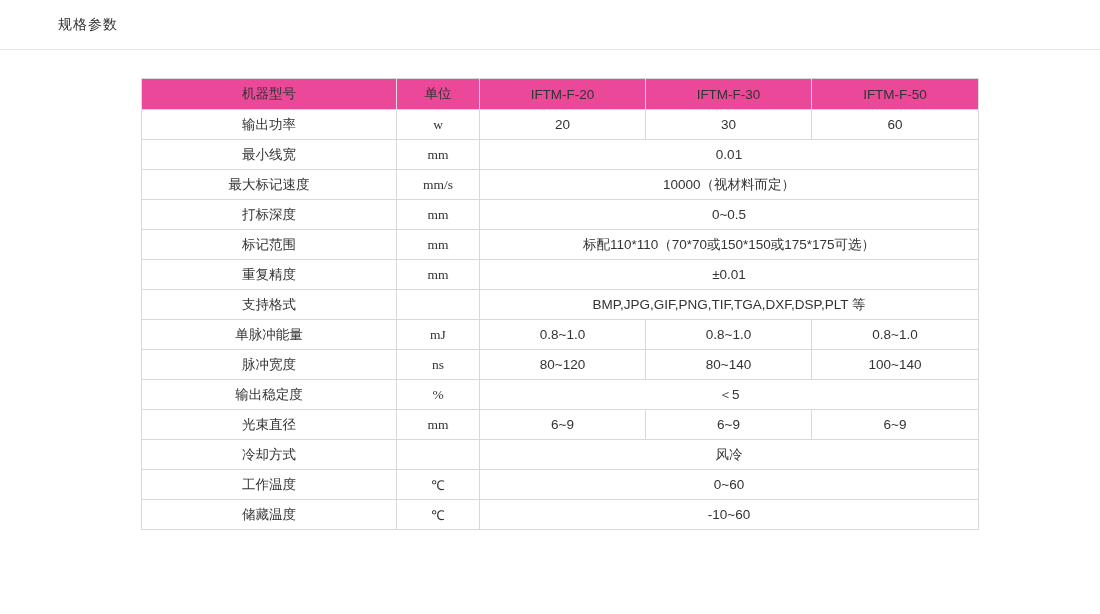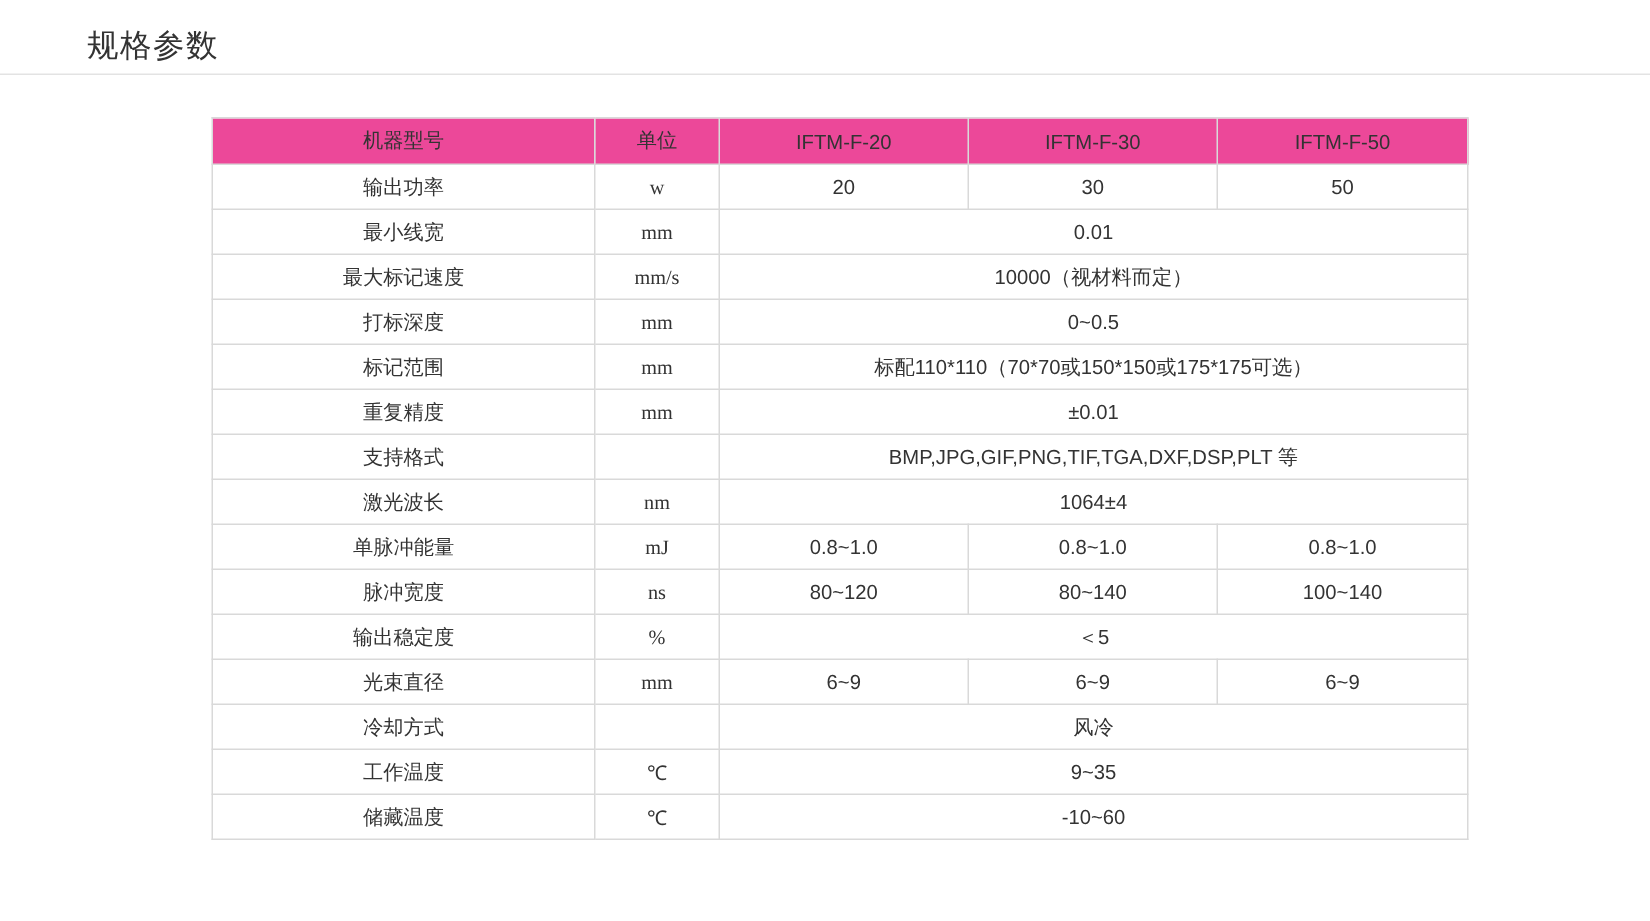--- a/index.html
+++ b/index.html
@@ -16,21 +16,21 @@
   }
   .page {
     position: relative;
     width: 1100px;
     height: 614px;
   }
   .page-title {
     position: absolute;
     left: 58px;
     top: 16px;
-    font-size: 21px;
+    font-size: 14px;
     color: #333333;
     letter-spacing: 1px;
   }
   .title-rule {
     position: absolute;
     left: 0px;
     top: 49px;
     width: 1100px;
     height: 1px;
     background: #e3e3e3;
@@ -83,21 +83,21 @@
             <td class="c-unit">单位</td>
             <td class="c-v1">IFTM-F-20</td>
             <td class="c-v2">IFTM-F-30</td>
             <td class="c-v3">IFTM-F-50</td>
           </tr>
           <tr>
             <td class="c-name">输出功率</td>
             <td class="c-unit">w</td>
             <td class="c-v1">20</td>
             <td class="c-v2">30</td>
-            <td class="c-v3">50</td>
+            <td class="c-v3">60</td>
           </tr>
           <tr>
             <td class="c-name">最小线宽</td>
             <td class="c-unit">mm</td>
             <td colspan="3" class="nowrap">0.01</td>
           </tr>
           <tr>
             <td class="c-name">最大标记速度</td>
             <td class="c-unit">mm/s</td>
             <td colspan="3" class="nowrap">10000（视材料而定）</td>
@@ -114,25 +114,20 @@
           </tr>
           <tr>
             <td class="c-name">重复精度</td>
             <td class="c-unit">mm</td>
             <td colspan="3" class="nowrap">±0.01</td>
           </tr>
           <tr>
             <td class="c-name">支持格式</td>
             <td class="c-unit"></td>
             <td colspan="3" class="nowrap">BMP,JPG,GIF,PNG,TIF,TGA,DXF,DSP,PLT 等</td>
-          </tr>
-          <tr>
-            <td class="c-name">激光波长</td>
-            <td class="c-unit">nm</td>
-            <td colspan="3" class="nowrap">1064±4</td>
           </tr>
           <tr>
             <td class="c-name">单脉冲能量</td>
             <td class="c-unit">mJ</td>
             <td class="c-v1">0.8~1.0</td>
             <td class="c-v2">0.8~1.0</td>
             <td class="c-v3">0.8~1.0</td>
           </tr>
           <tr>
             <td class="c-name">脉冲宽度</td>
@@ -154,21 +149,21 @@
             <td class="c-v3">6~9</td>
           </tr>
           <tr>
             <td class="c-name">冷却方式</td>
             <td class="c-unit"></td>
             <td colspan="3" class="nowrap">风冷</td>
           </tr>
           <tr>
             <td class="c-name">工作温度</td>
             <td class="c-unit">℃</td>
-            <td colspan="3" class="nowrap">9~35</td>
+            <td colspan="3" class="nowrap">0~60</td>
           </tr>
           <tr>
             <td class="c-name">储藏温度</td>
             <td class="c-unit">℃</td>
             <td colspan="3" class="nowrap">-10~60</td>
           </tr>
         </tbody>
     </table>
   </div>
 

